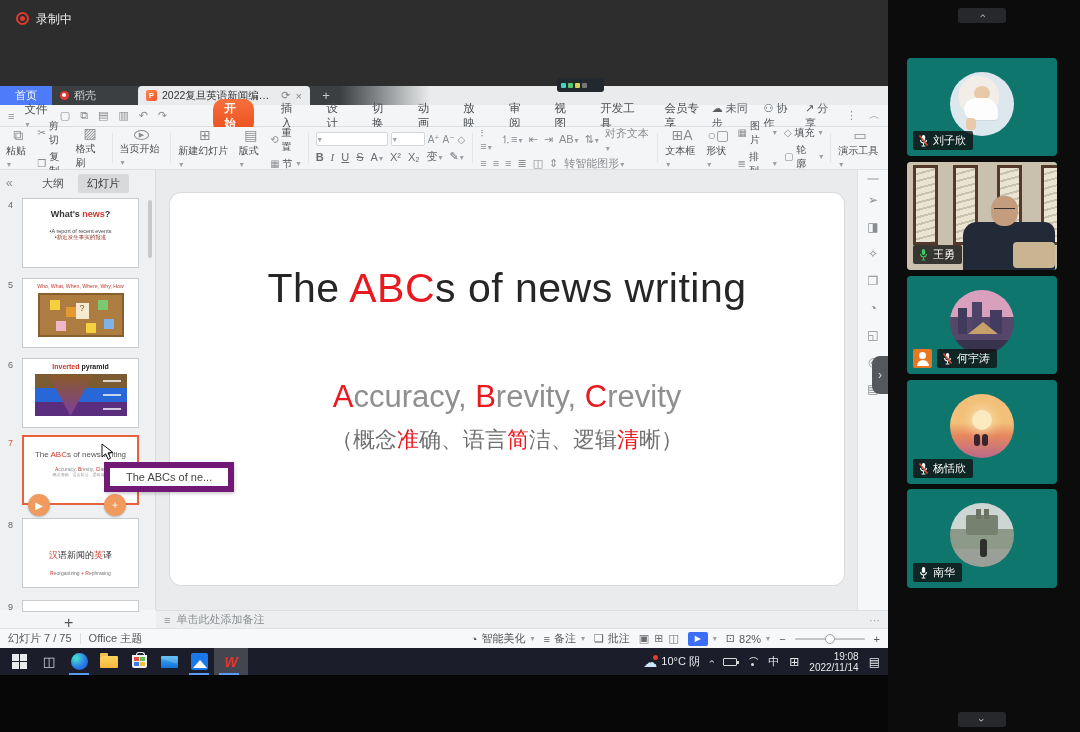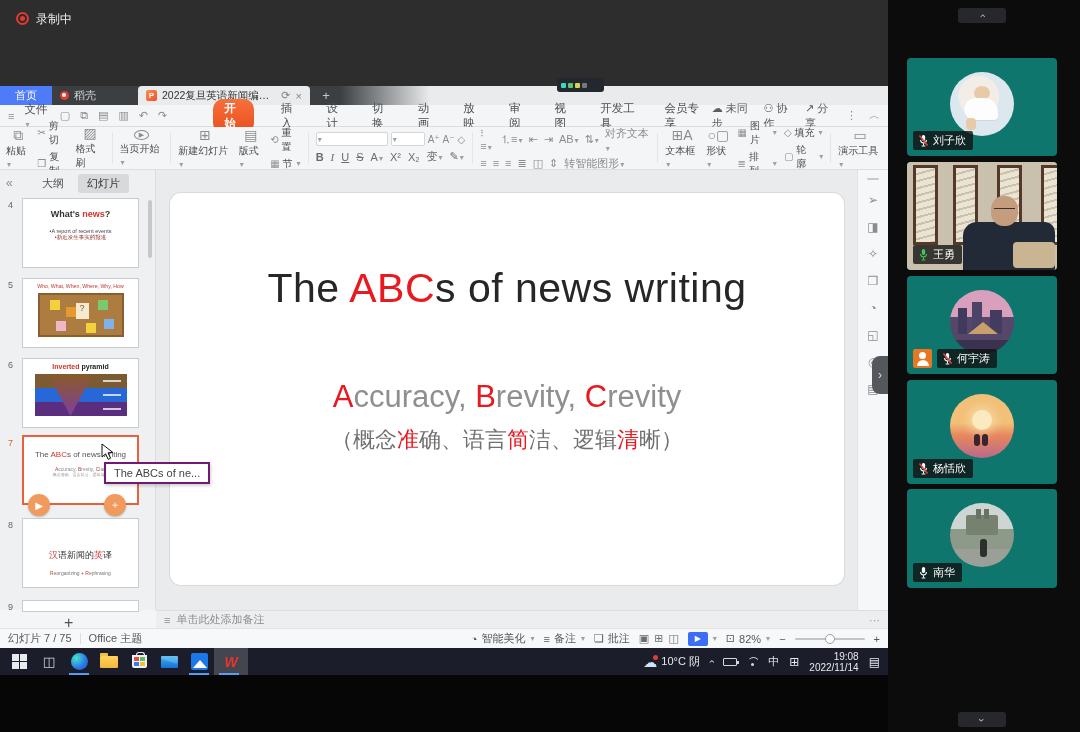--- a/index.html
+++ b/index.html
@@ -96,21 +96,21 @@
   #statusbar{position:absolute;left:0;top:542px;width:888px;height:20px;background:#f7f8f9;border-top:1px solid #e0e2e4;display:flex;align-items:center;font-size:11px;color:#55585b;padding:0 8px;gap:8px;}
   #statusbar .grp{display:flex;align-items:center;gap:4px;}
   #statusbar .sep{width:1px;height:11px;background:#dcdfe1;}
   #statusbar .right{margin-left:auto;display:flex;align-items:center;gap:9px;}
   .viewics{display:flex;gap:5px;color:#6a6e72;font-size:11px;}
   #playbtn{width:20px;height:14px;background:#3b6ef5;border-radius:2px;color:#fff;font-size:8px;display:flex;align-items:center;justify-content:center;}
   .slider{width:70px;height:2px;background:#c3c6c8;position:relative;border-radius:1px;}
   .slider i{position:absolute;left:44%;top:-4px;width:10px;height:10px;border:1.5px solid #9aa0a5;background:#fff;border-radius:50%;}
   
   #handle{left:872px;top:356px;width:16px;height:38px;background:#54575c;border-radius:8px 0 0 8px;color:#d8d8d8;display:flex;align-items:center;justify-content:center;font-size:12px;z-index:45;}
-  #tooltip{left:104px;top:462px;background:#fff;border:2px solid #701a75;box-shadow:1px 2px 3px rgba(0,0,0,.18);font-size:11px;color:#444;padding:3px 8px;z-index:46;white-space:nowrap;}
+  #tooltip{left:104px;top:462px;background:#fff;border:6px solid #701a75;box-shadow:1px 2px 3px rgba(0,0,0,.18);font-size:11px;color:#444;padding:3px 16px;z-index:46;white-space:nowrap;}
   #cursor{left:101px;top:443px;z-index:47;}
   
   #taskbar{left:0;top:648px;width:888px;height:27px;background:#1b1d2a;display:flex;align-items:center;padding-left:4px;}
   .tcell{width:30px;height:27px;display:flex;align-items:center;justify-content:center;position:relative;}
   .tcell.active::after{content:"";position:absolute;left:5px;bottom:0;width:20px;height:2px;background:#5a9bf5;}
   #wpscell{background:#43464f;width:34px;}
   .win-ic{display:grid;grid-template-columns:7px 7px;grid-template-rows:7px 7px;gap:1px;}
   .win-ic b{background:#e8eaed;}
   .edge-ic{width:17px;height:17px;border-radius:50%;background:radial-gradient(circle at 30% 30%,#45e6c8,#2b7de9 55%,#1b50c8);}
   .folder-ic{width:18px;height:12px;background:linear-gradient(180deg,#ffd35c,#f5b73d);border-radius:1px;position:relative;}

